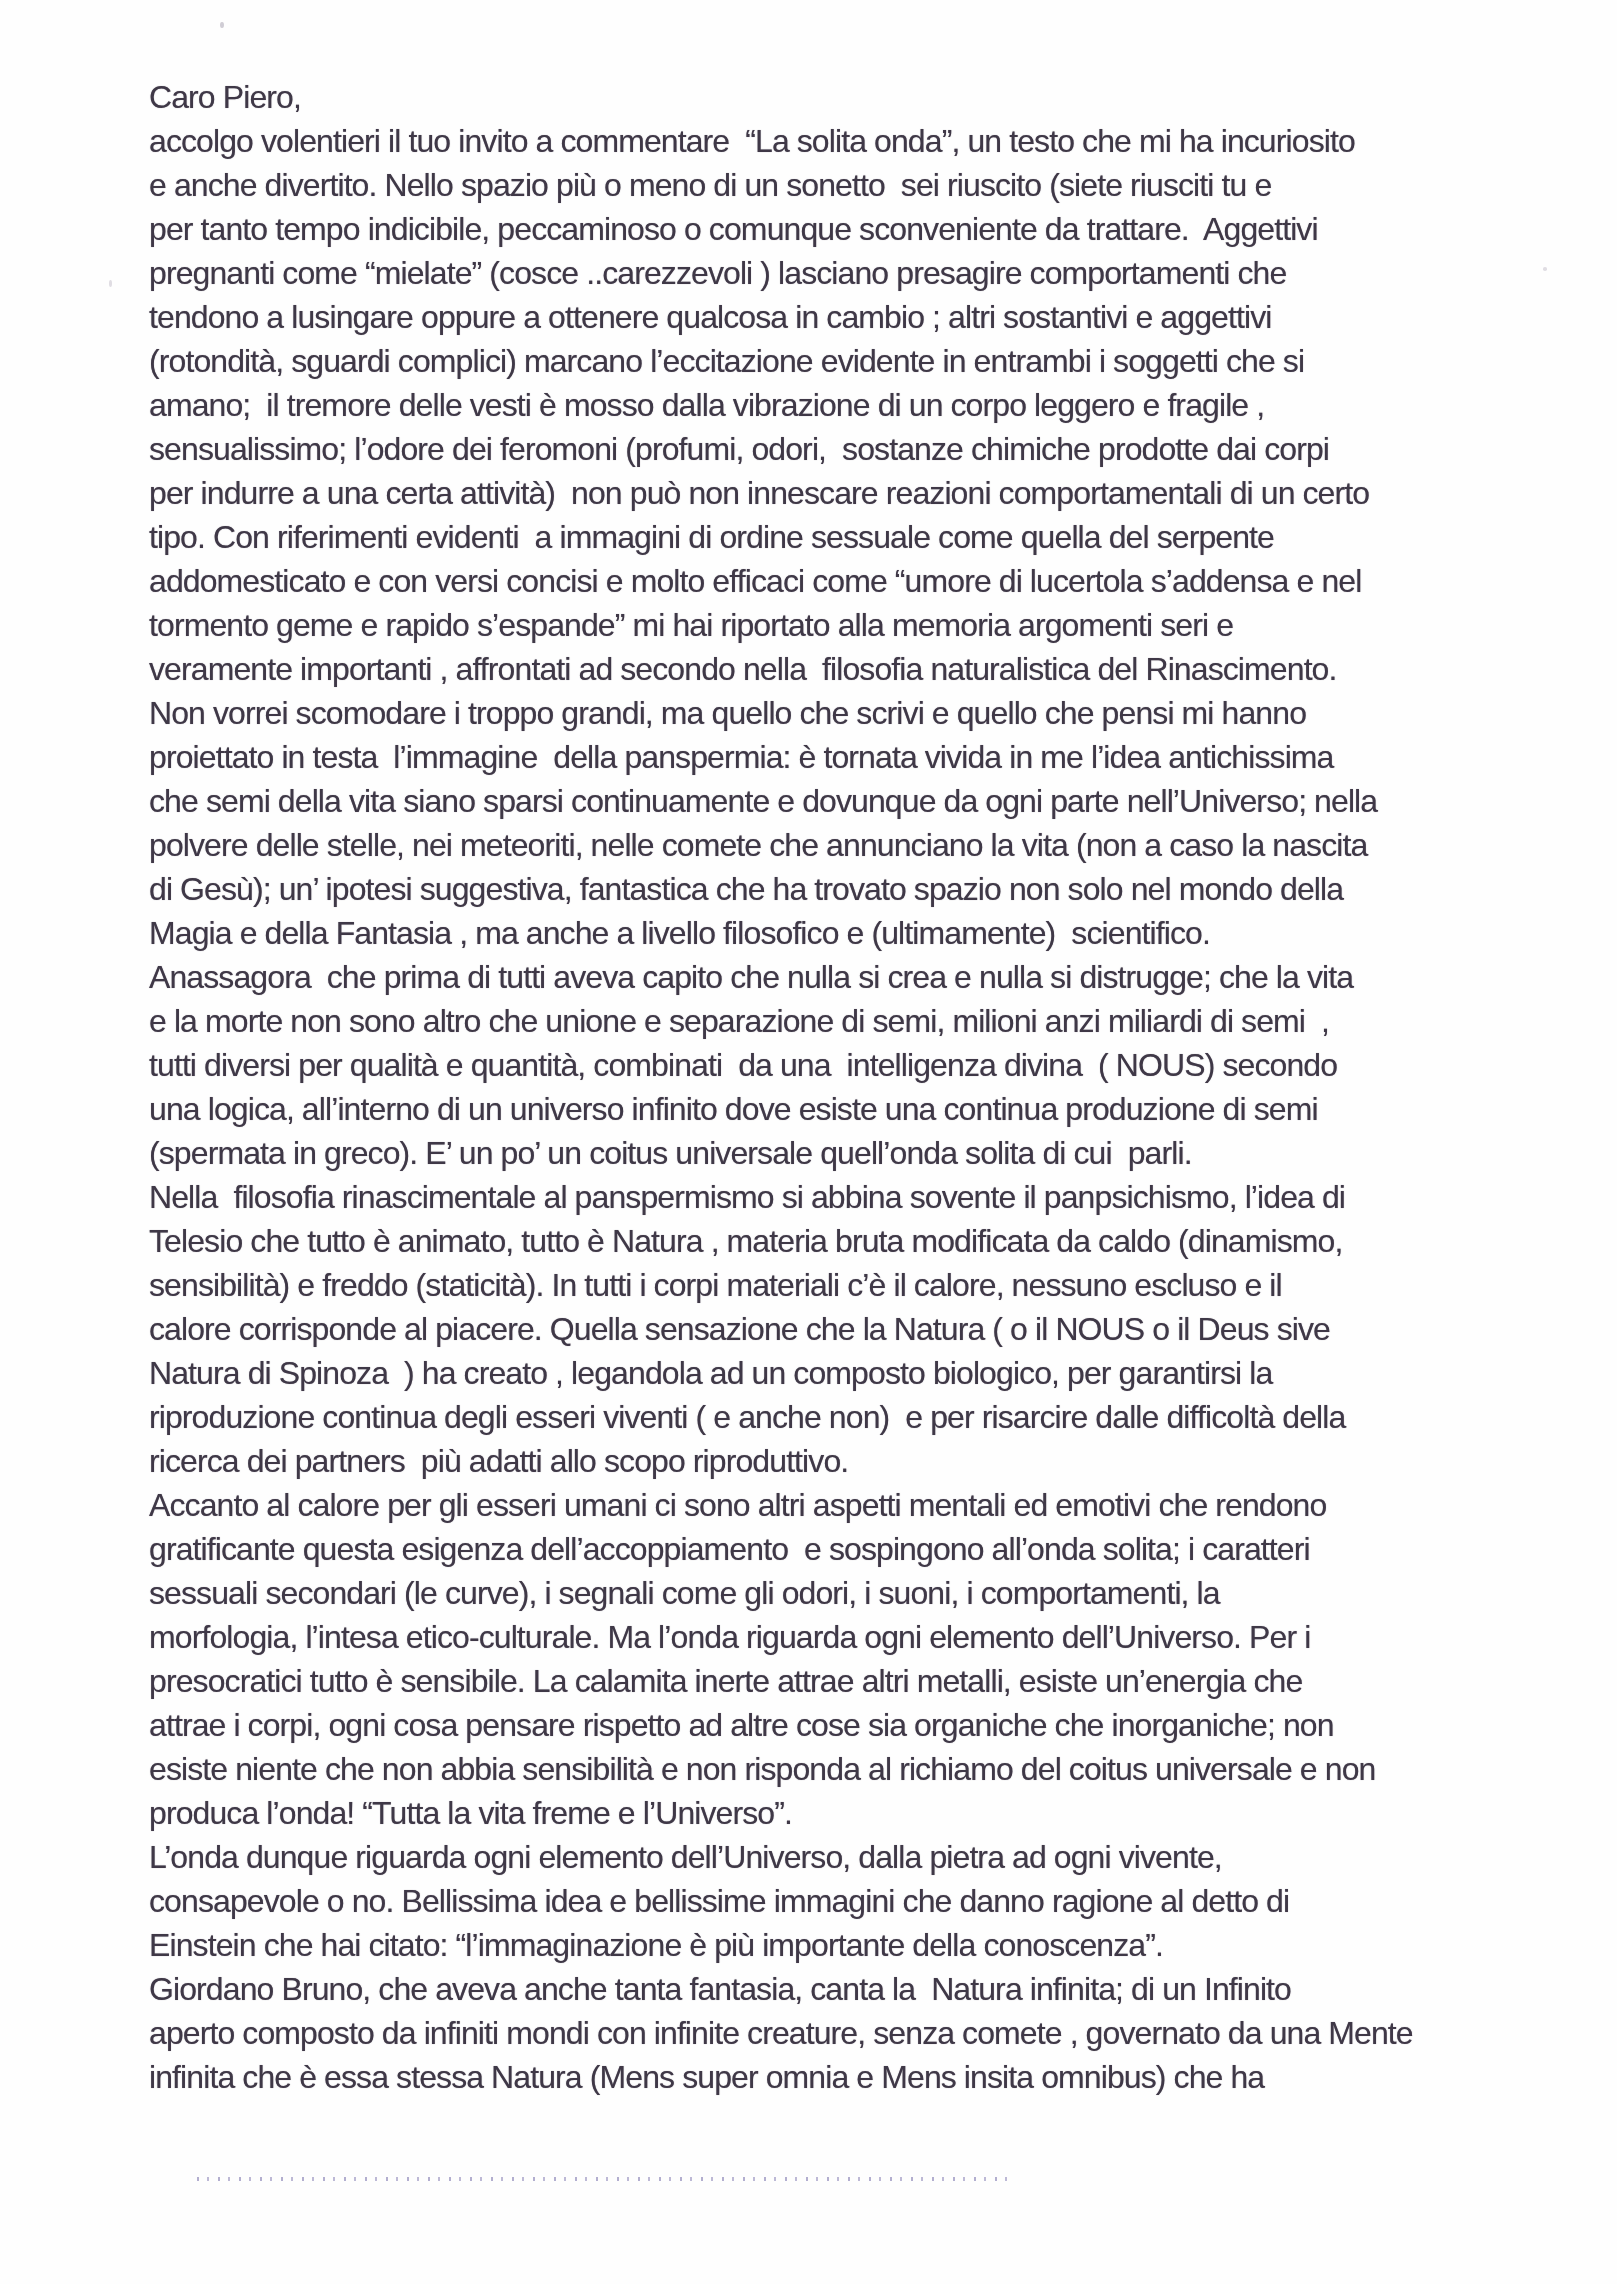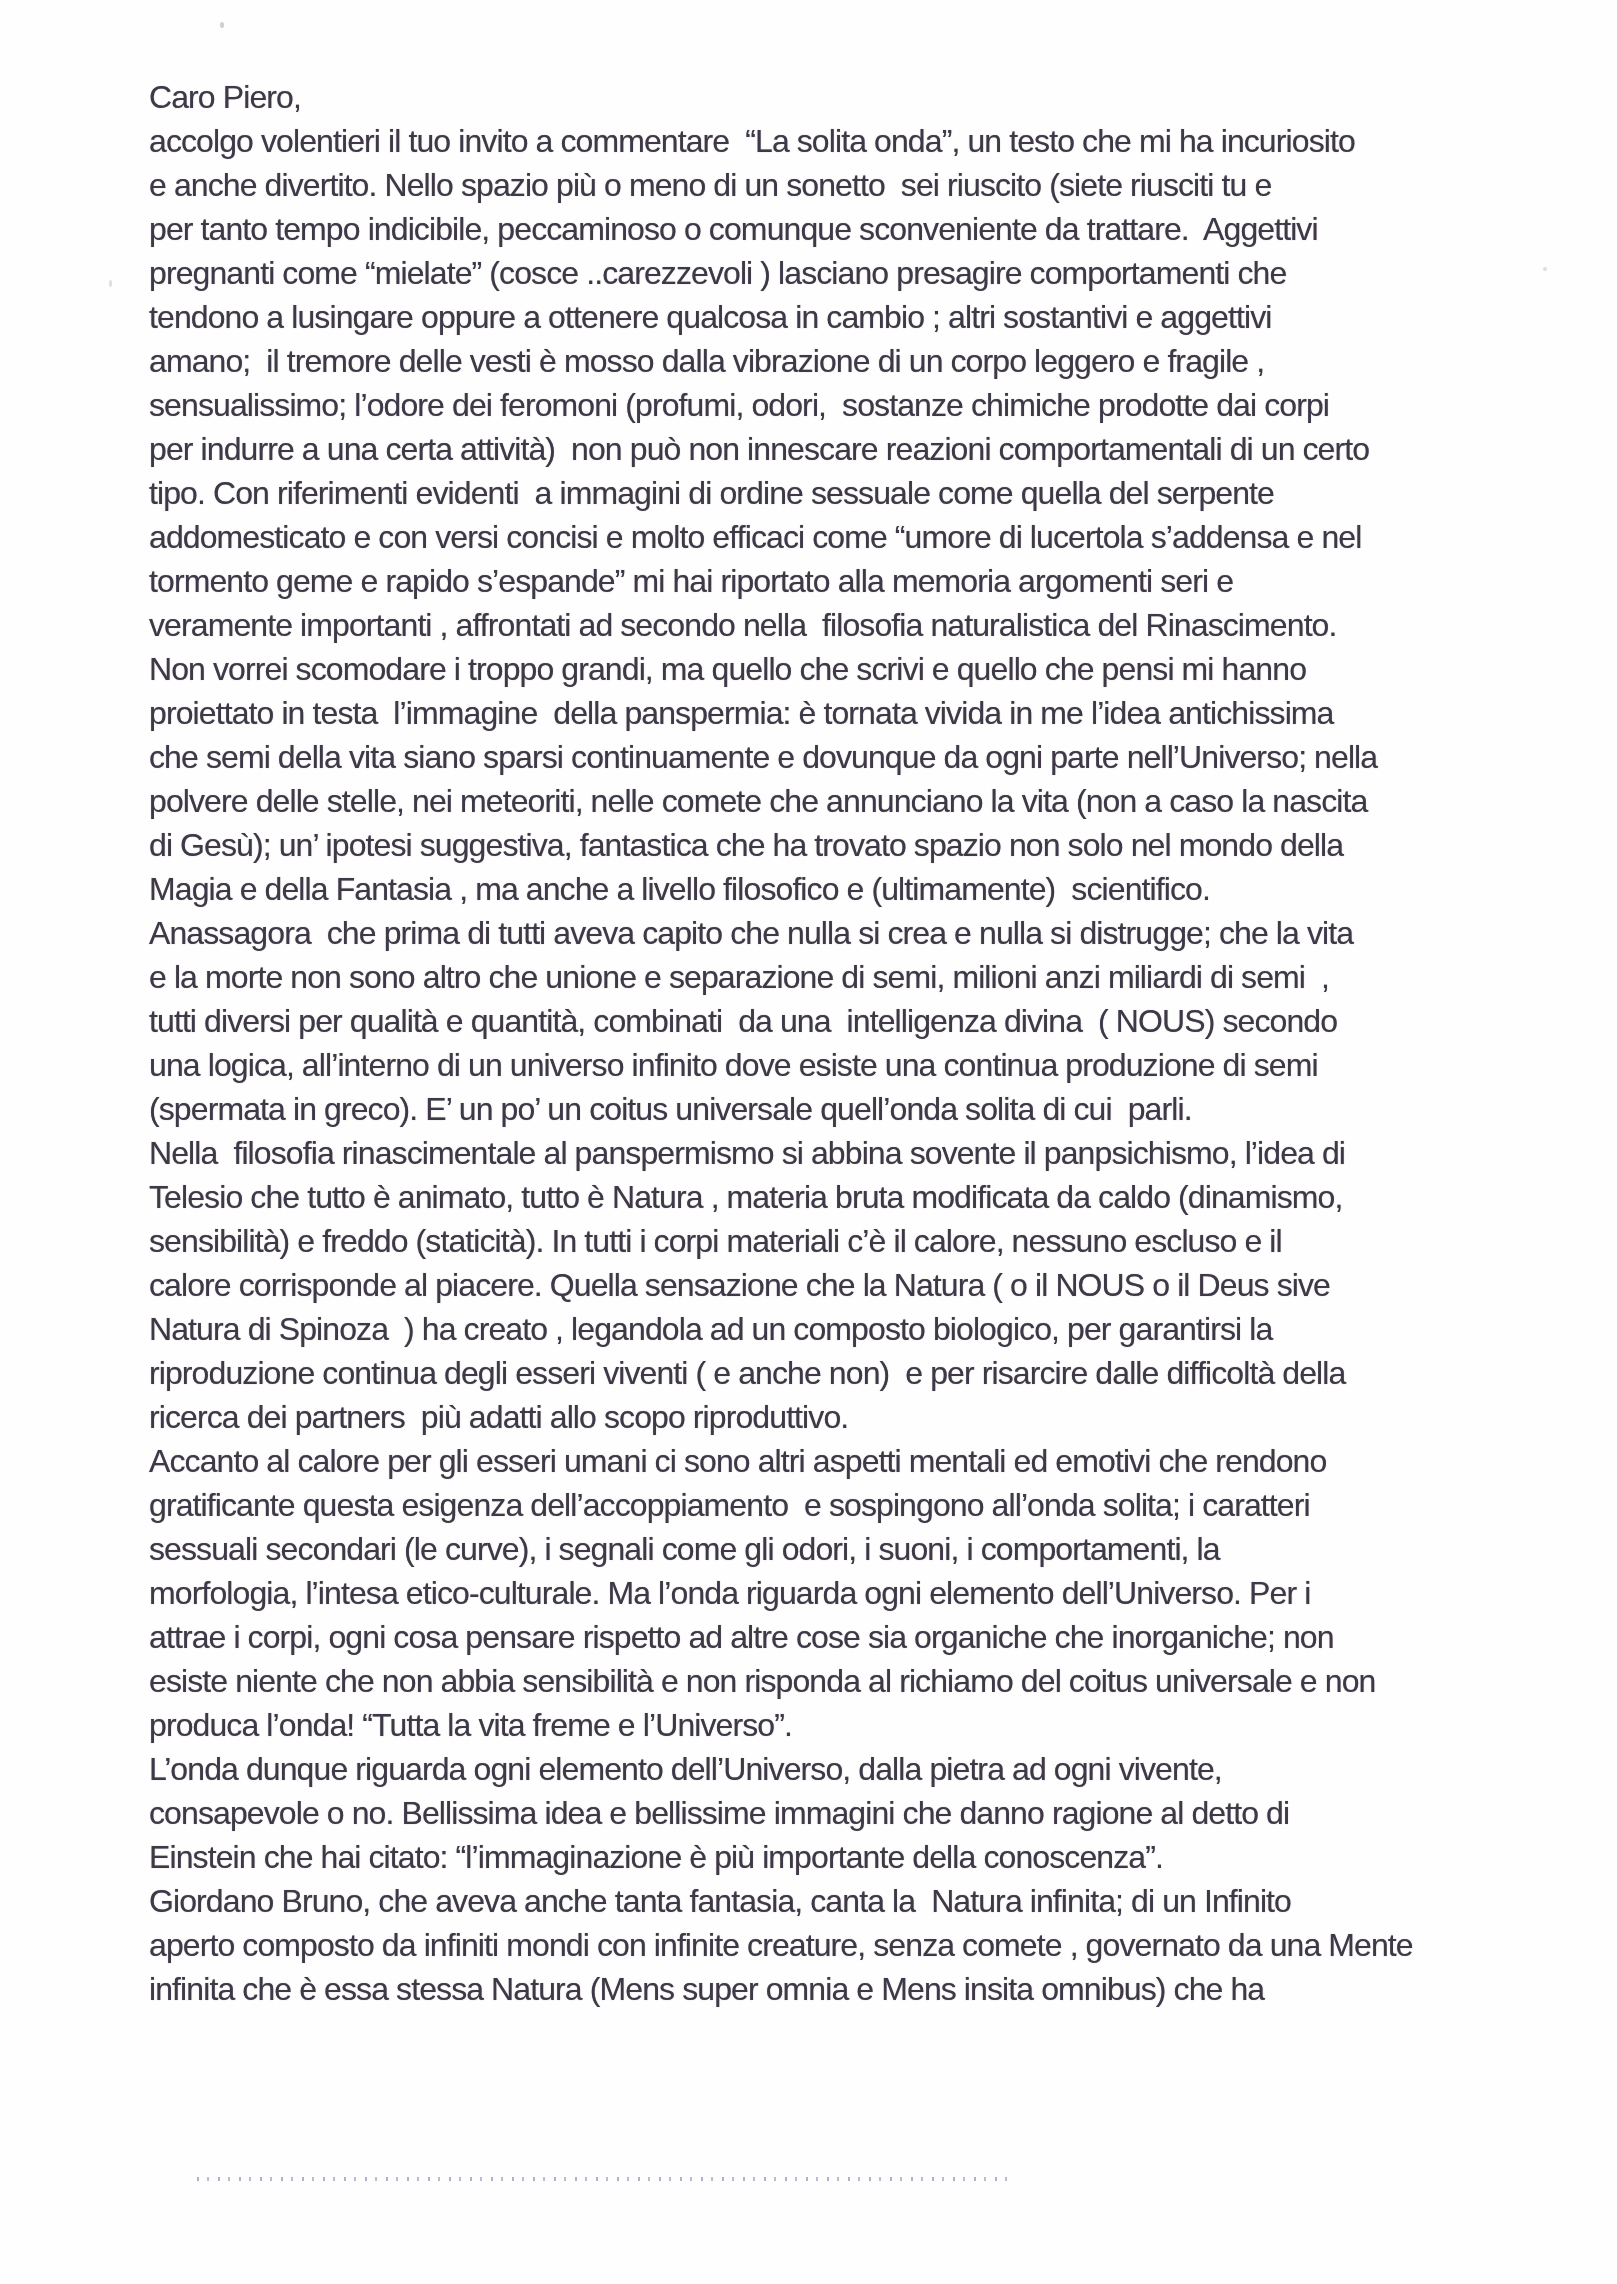--- a/index.html
+++ b/index.html
@@ -58,20 +58,21 @@
 <body>
 
 <div class="page">
   <div class="letter">
       <div class="line">Caro Piero,</div>
       <div class="line">accolgo volentieri il tuo invito a commentare  “La solita onda”, un testo che mi ha incuriosito</div>
       <div class="line">e anche divertito. Nello spazio più o meno di un sonetto  sei riuscito (siete riusciti tu e</div>
       <div class="line">per tanto tempo indicibile, peccaminoso o comunque sconveniente da trattare.  Aggettivi</div>
       <div class="line">pregnanti come “mielate” (cosce ..carezzevoli ) lasciano presagire comportamenti che</div>
       <div class="line">tendono a lusingare oppure a ottenere qualcosa in cambio ; altri sostantivi e aggettivi</div>
+      <div class="line">(rotondità, sguardi complici) marcano l’eccitazione evidente in entrambi i soggetti che si</div>
       <div class="line">amano;  il tremore delle vesti è mosso dalla vibrazione di un corpo leggero e fragile ,</div>
       <div class="line">sensualissimo; l’odore dei feromoni (profumi, odori,  sostanze chimiche prodotte dai corpi</div>
       <div class="line">per indurre a una certa attività)  non può non innescare reazioni comportamentali di un certo</div>
       <div class="line">tipo. Con riferimenti evidenti  a immagini di ordine sessuale come quella del serpente</div>
       <div class="line">addomesticato e con versi concisi e molto efficaci come “umore di lucertola s’addensa e nel</div>
       <div class="line">tormento geme e rapido s’espande” mi hai riportato alla memoria argomenti seri e</div>
       <div class="line">veramente importanti , affrontati ad secondo nella  filosofia naturalistica del Rinascimento.</div>
       <div class="line">Non vorrei scomodare i troppo grandi, ma quello che scrivi e quello che pensi mi hanno</div>
       <div class="line">proiettato in testa  l’immagine  della panspermia: è tornata vivida in me l’idea antichissima</div>
       <div class="line">che semi della vita siano sparsi continuamente e dovunque da ogni parte nell’Universo; nella</div>
@@ -87,20 +88,21 @@
       <div class="line">Telesio che tutto è animato, tutto è Natura , materia bruta modificata da caldo (dinamismo,</div>
       <div class="line">sensibilità) e freddo (staticità). In tutti i corpi materiali c’è il calore, nessuno escluso e il</div>
       <div class="line">calore corrisponde al piacere. Quella sensazione che la Natura ( o il NOUS o il Deus sive</div>
       <div class="line">Natura di Spinoza  ) ha creato , legandola ad un composto biologico, per garantirsi la</div>
       <div class="line">riproduzione continua degli esseri viventi ( e anche non)  e per risarcire dalle difficoltà della</div>
       <div class="line">ricerca dei partners  più adatti allo scopo riproduttivo.</div>
       <div class="line">Accanto al calore per gli esseri umani ci sono altri aspetti mentali ed emotivi che rendono</div>
       <div class="line">gratificante questa esigenza dell’accoppiamento  e sospingono all’onda solita; i caratteri</div>
       <div class="line">sessuali secondari (le curve), i segnali come gli odori, i suoni, i comportamenti, la</div>
       <div class="line">morfologia, l’intesa etico-culturale. Ma l’onda riguarda ogni elemento dell’Universo. Per i</div>
+      <div class="line">presocratici tutto è sensibile. La calamita inerte attrae altri metalli, esiste un’energia che</div>
       <div class="line">attrae i corpi, ogni cosa pensare rispetto ad altre cose sia organiche che inorganiche; non</div>
       <div class="line">esiste niente che non abbia sensibilità e non risponda al richiamo del coitus universale e non</div>
       <div class="line">produca l’onda! “Tutta la vita freme e l’Universo”.</div>
       <div class="line">L’onda dunque riguarda ogni elemento dell’Universo, dalla pietra ad ogni vivente,</div>
       <div class="line">consapevole o no. Bellissima idea e bellissime immagini che danno ragione al detto di</div>
       <div class="line">Einstein che hai citato: “l’immaginazione è più importante della conoscenza”.</div>
       <div class="line">Giordano Bruno, che aveva anche tanta fantasia, canta la  Natura infinita; di un Infinito</div>
       <div class="line">aperto composto da infiniti mondi con infinite creature, senza comete , governato da una Mente</div>
       <div class="line">infinita che è essa stessa Natura (Mens super omnia e Mens insita omnibus) che ha</div>
     </div>

